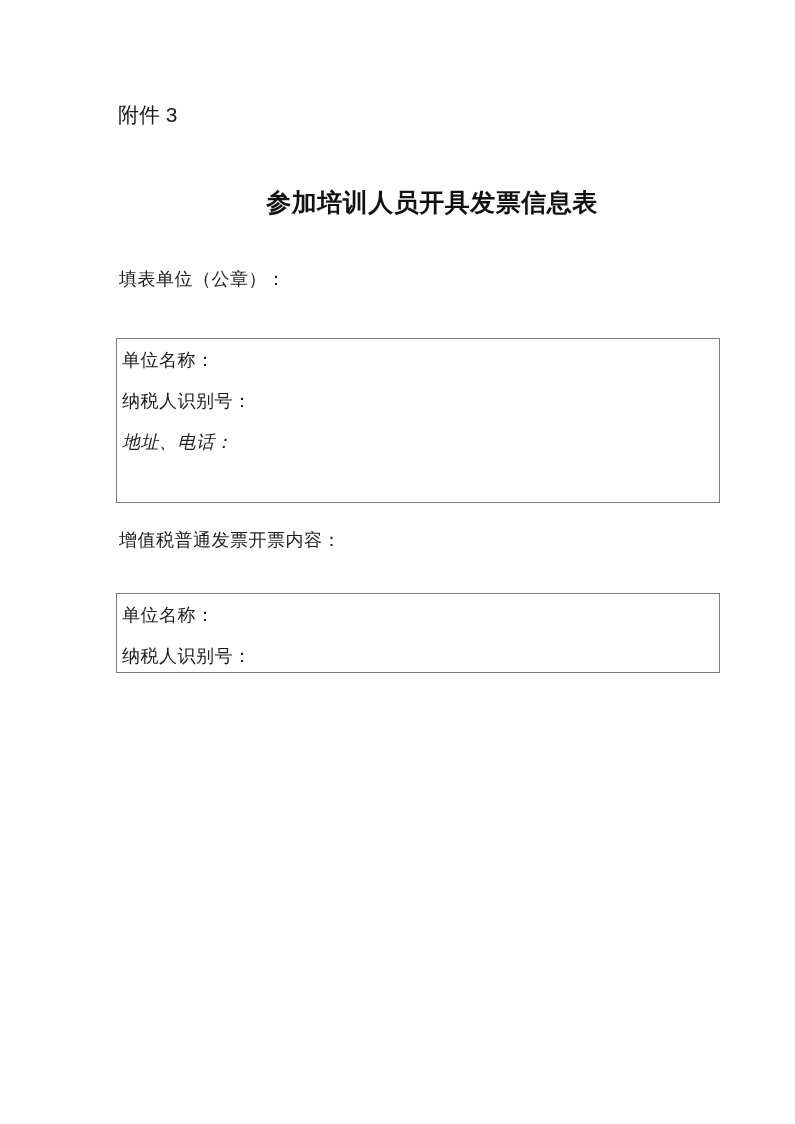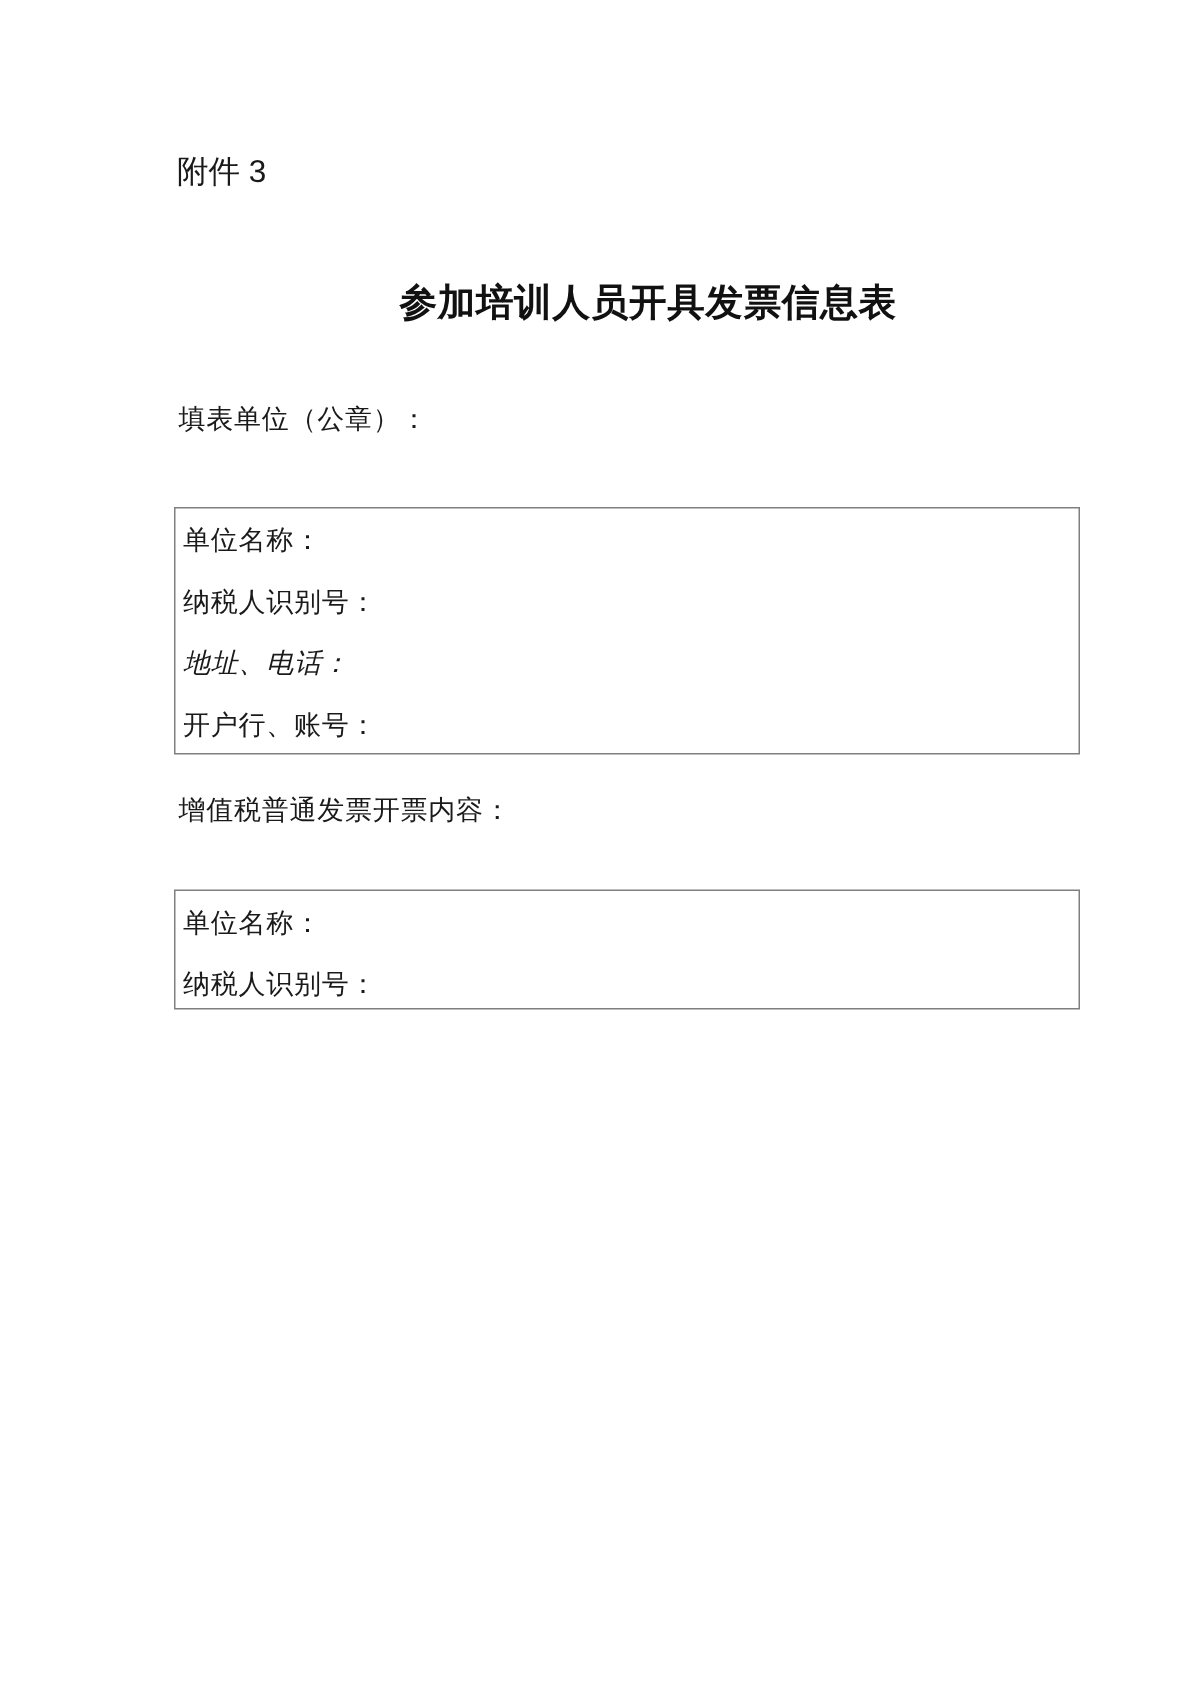--- a/index.html
+++ b/index.html
@@ -88,21 +88,20 @@
 
   <div class="doc-title">参加培训人员开具发票信息表</div>
 
   <div class="body-line filler-unit-line">填表单位（公章）：</div>
 
 
   <div class="invoice-box box-special">
     <div class="field-row row-0">单位名称：</div>
     <div class="field-row row-1">纳税人识别号：</div>
     <div class="field-row row-2">地址、电话：</div>
-    <div class="field-row row-3">开户行、账号：</div>
   </div>
 
   <div class="body-line section2-heading">增值税普通发票开票内容：</div>
 
   <div class="invoice-box box-ordinary">
     <div class="field-row row-0">单位名称：</div>
     <div class="field-row row-1">纳税人识别号：</div>
   </div>
 
 

